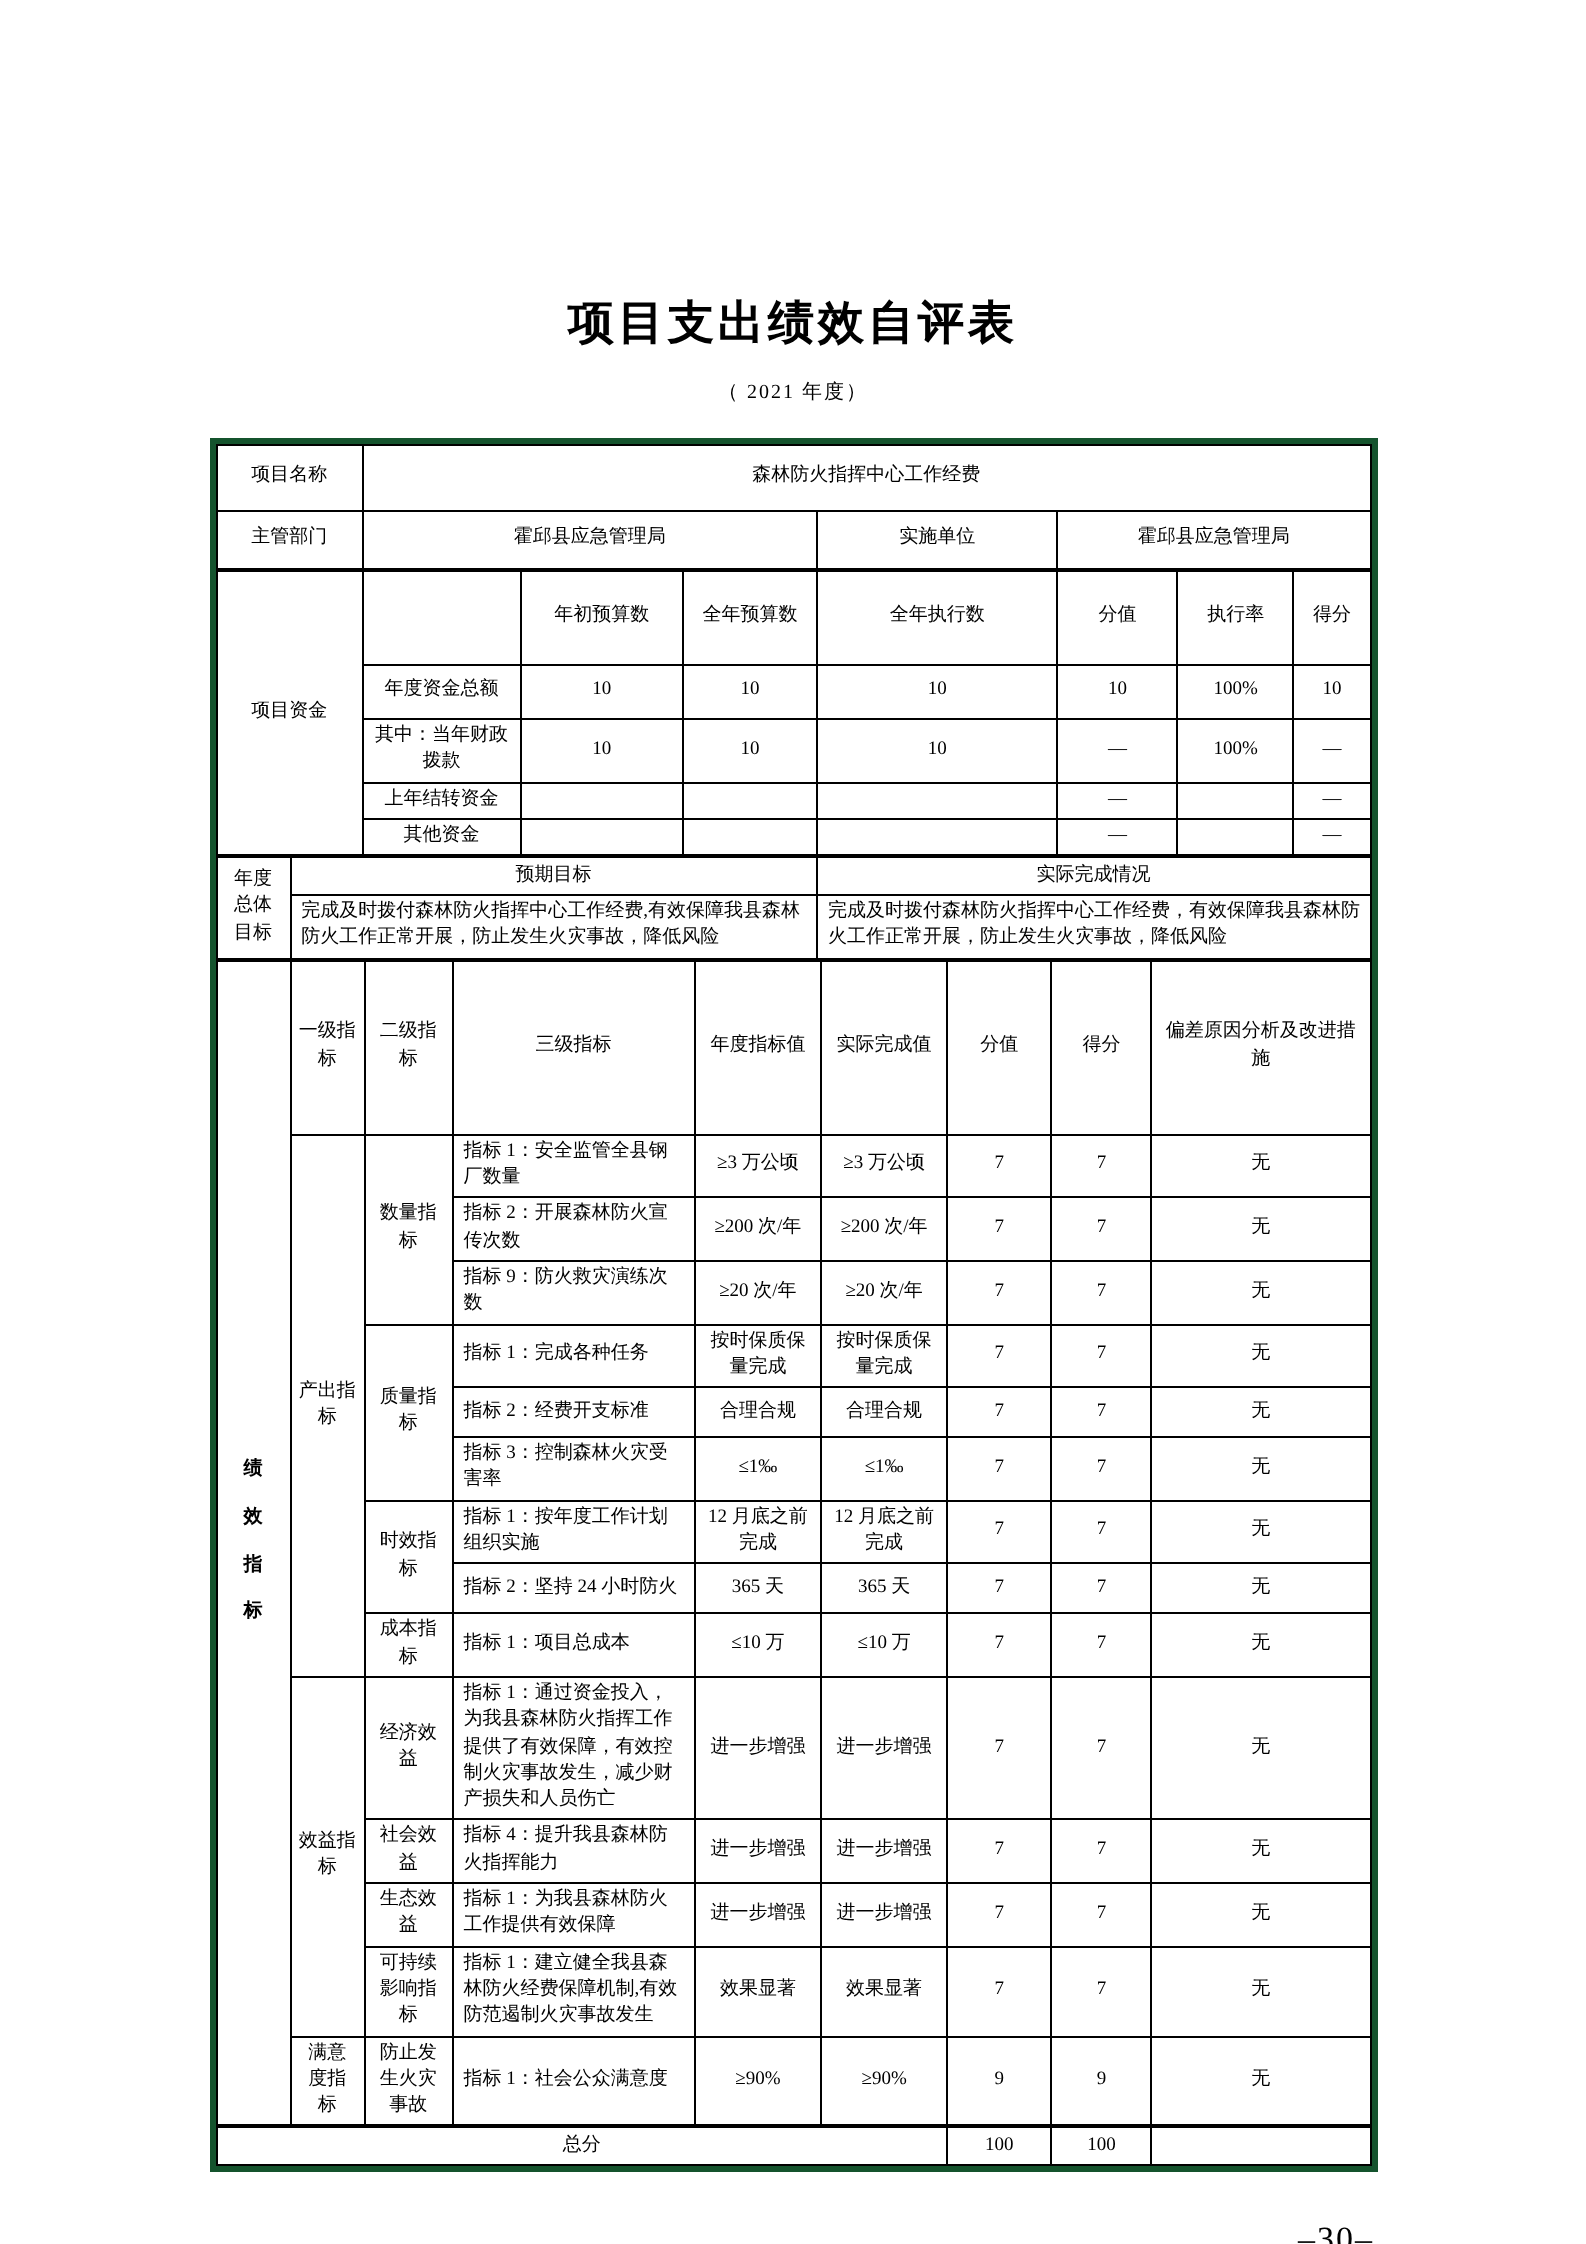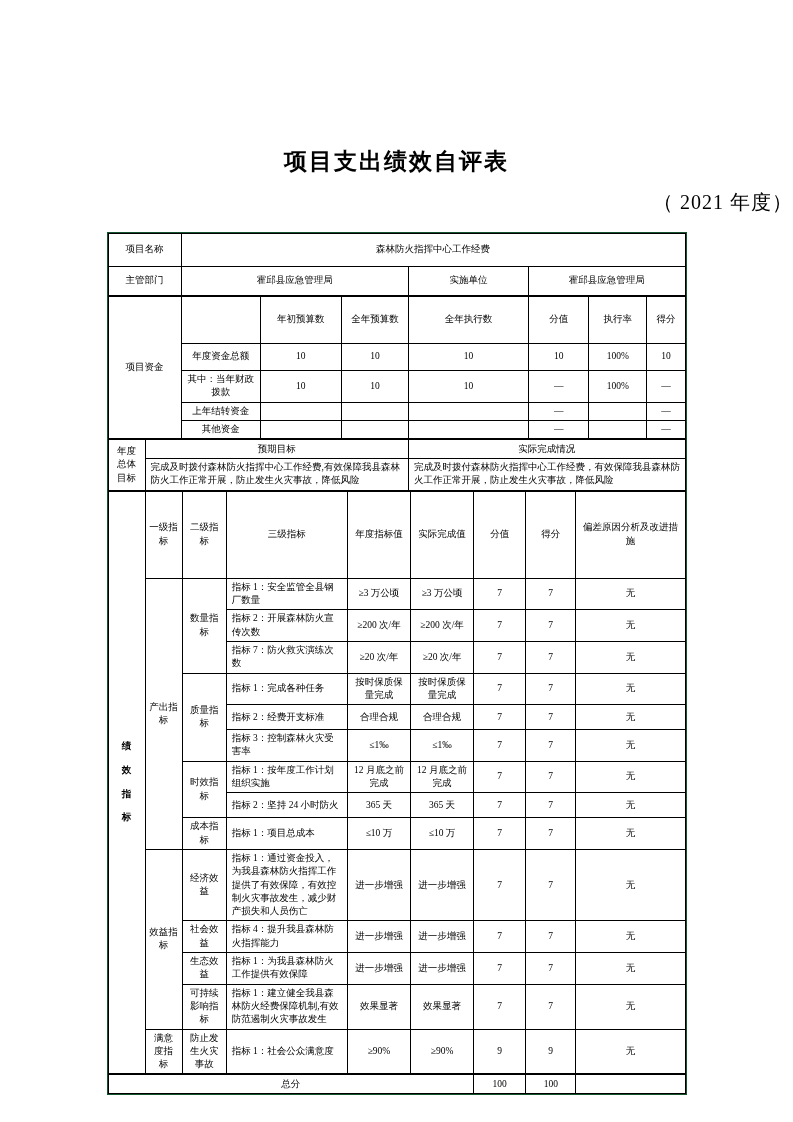--- a/index.html
+++ b/index.html
@@ -1,20 +1,20 @@
 <!DOCTYPE html>
 <html><head>
 <meta charset="utf-8">
 <style>
   html,body{margin:0;padding:0;background:#ffffff;}
   body{width:793px;height:1122px;color:#000;font-family:"Liberation Serif","DejaVu Serif",serif;}
   .page{box-sizing:border-box;width:793px;height:1102px;padding-top:146px;}
   .doc-title{text-align:center;font-size:23px;font-weight:bold;letter-spacing:2px;margin:0 0 12px 0;}
-  .doc-subtitle{text-align:right;font-size:20px;margin:0 0 16px 0;letter-spacing:1px;}
-  .tbl-wrap{width:578px;margin:0 auto;border:1px solid #14532d;}
+  .doc-subtitle{text-align:center;font-size:10px;margin:0 0 16px 0;letter-spacing:1px;}
+  .tbl-wrap{width:578px;margin:0 auto;border:3px solid #14532d;}
   table{width:100%;border-collapse:collapse;table-layout:fixed;}
   td{border:1px solid #000;font-size:9.5px;line-height:1.4;text-align:center;vertical-align:middle;padding:2px 3px;word-break:break-word;overflow:hidden;}
   td.left{text-align:left;padding-left:5px;padding-right:4px;}
   .r-name td{height:28px;}
   .r-dept td{height:24px;}
   .f-head td{height:42px;text-align:center;}
   .f-row td{height:22px;}
   .f-row-sm td{height:13px;}
   .g-head td{height:14px;}
   .g-text td{height:26px;}
@@ -177,21 +177,21 @@
       </tr>
       <tr class="i-row">
         <td class="left">指标 2：开展森林防火宣传次数</td>
         <td>≥200 次/年</td>
         <td>≥200 次/年</td>
         <td>7</td>
         <td>7</td>
         <td>无</td>
       </tr>
       <tr class="i-row">
-        <td class="left">指标 7：防火救灾演练次数</td>
+        <td class="left">指标 9：防火救灾演练次数</td>
         <td>≥20 次/年</td>
         <td>≥20 次/年</td>
         <td>7</td>
         <td>7</td>
         <td>无</td>
       </tr>
       <tr class="i-row">
         <td rowspan="3">质量指标</td>
         <td class="left">指标 1：完成各种任务</td>
         <td>按时保质保量完成</td>

